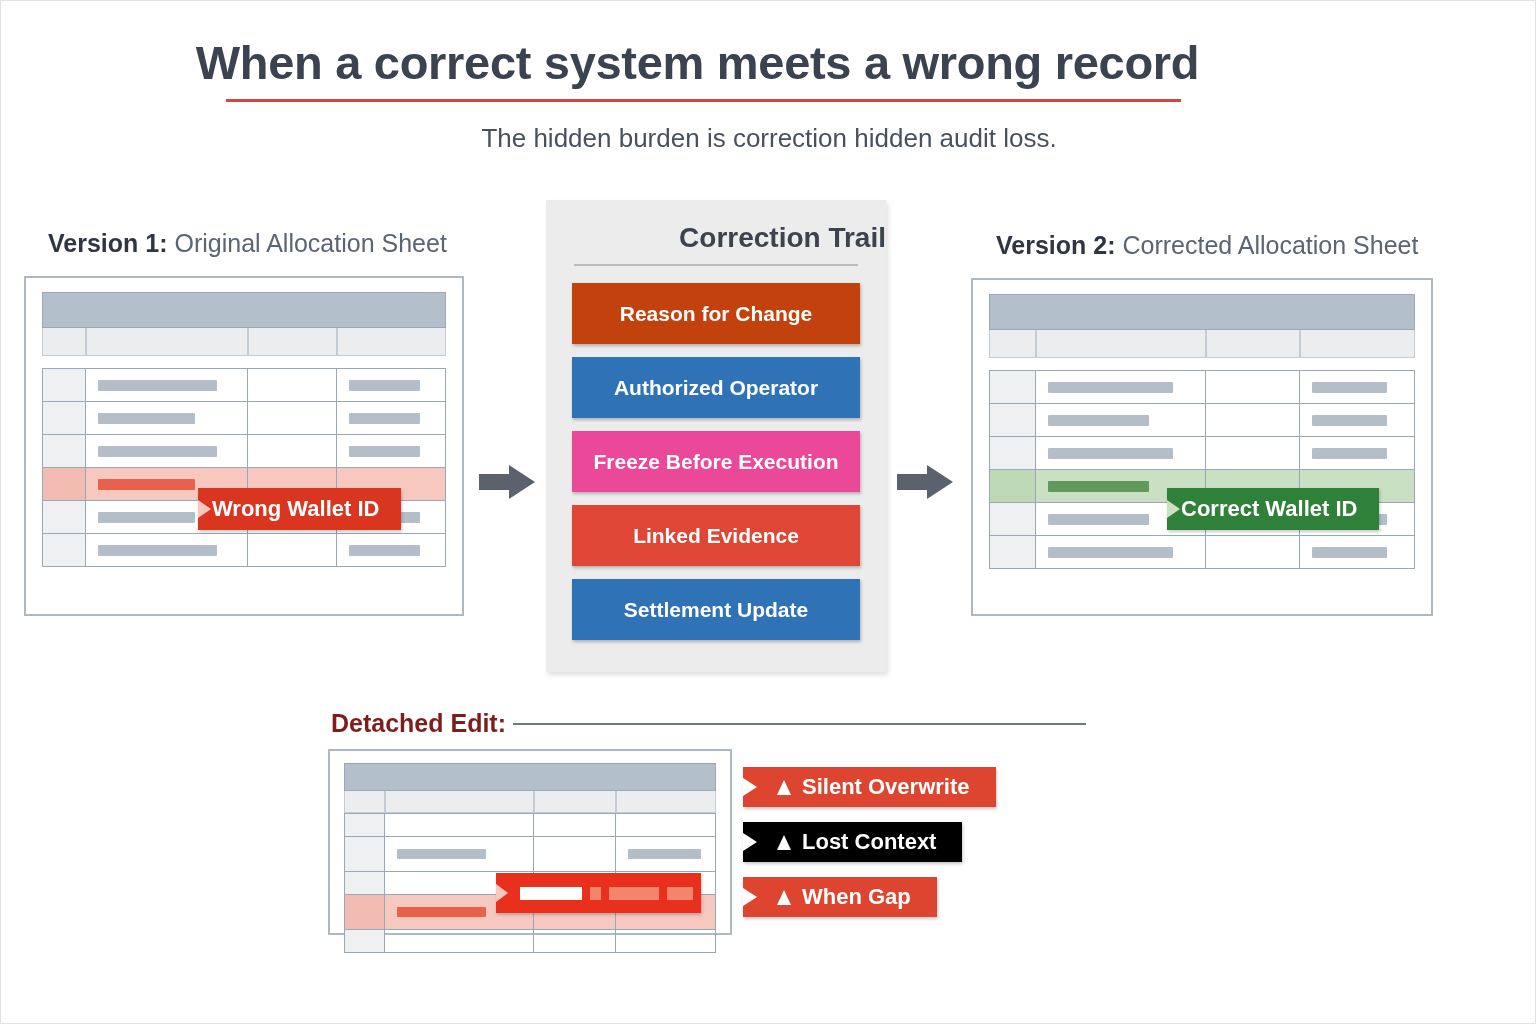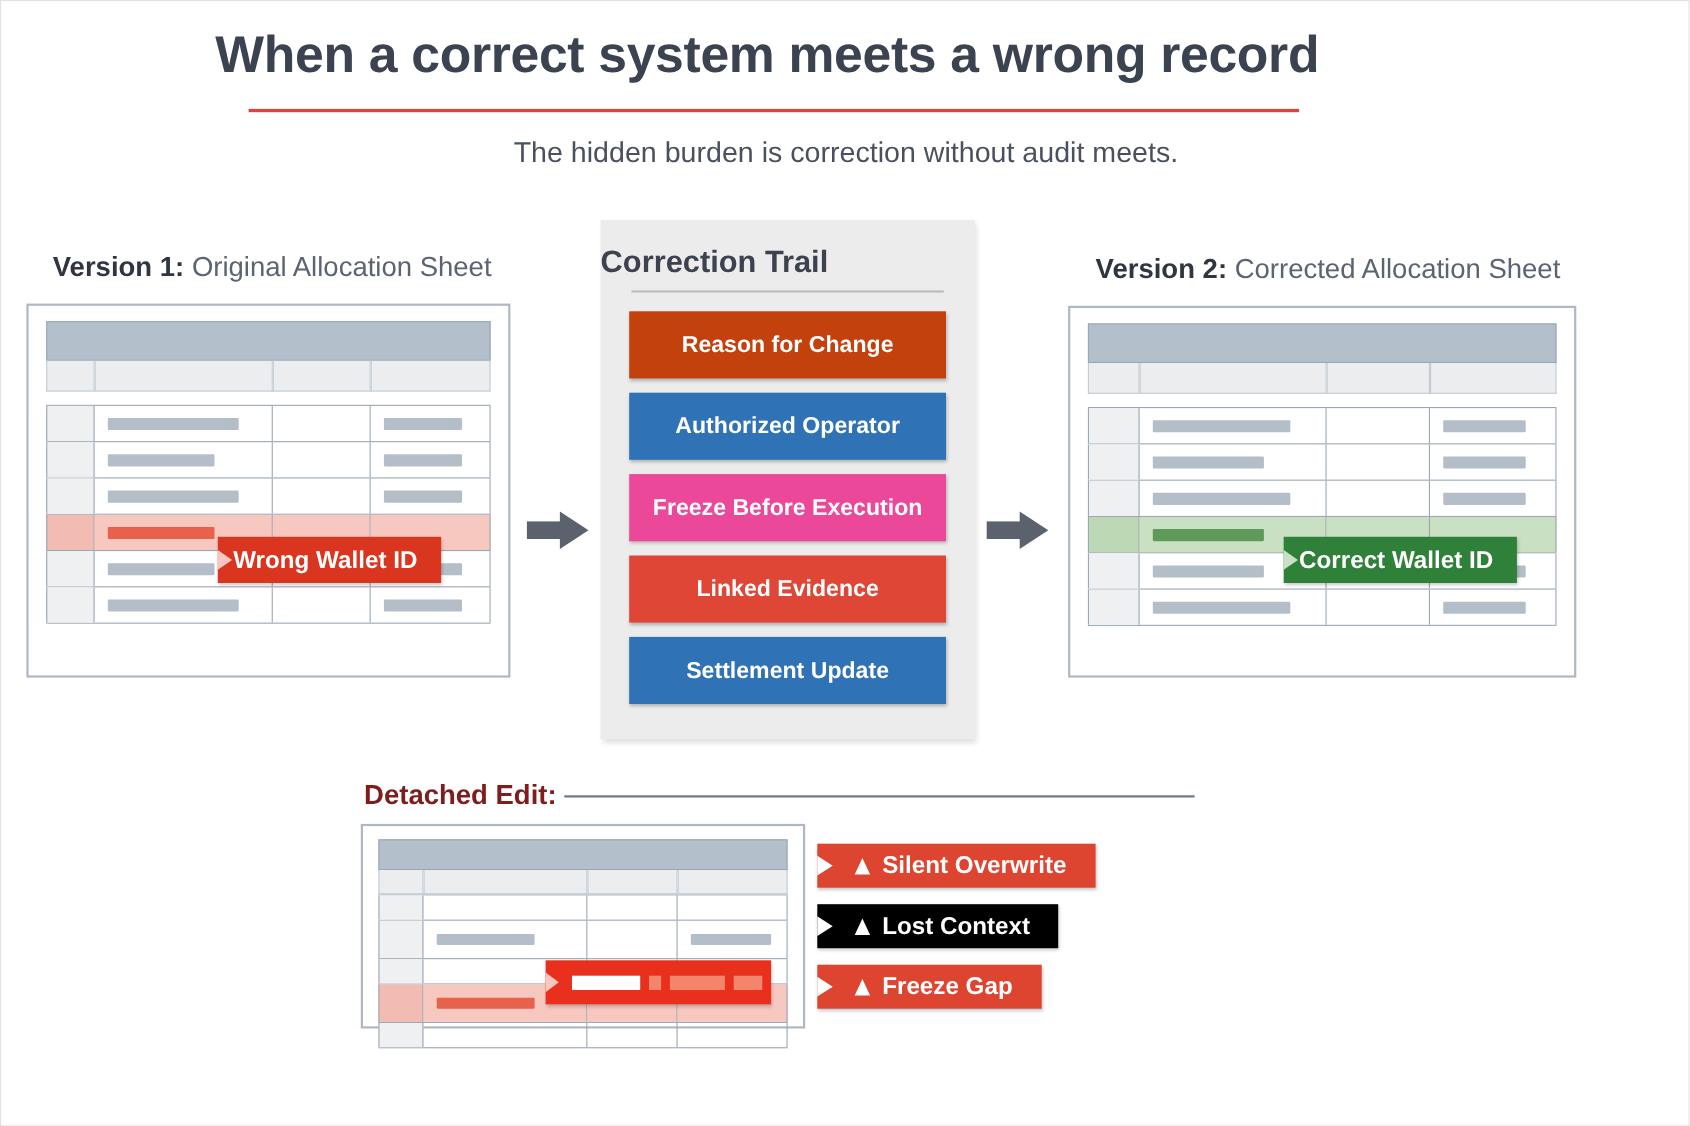--- a/index.html
+++ b/index.html
@@ -9,21 +9,21 @@
     font-family:"Liberation Sans", sans-serif;
     overflow:hidden;
     position:relative;
     box-sizing:border-box;
     border:1px solid #e2e2e4;
   }
   #stage{position:absolute;inset:0;}
 
   
   .title{
-    position:absolute;left:0;top:20px;width:1393px;text-align:center;
+    position:absolute;left:0;top:34px;width:1393px;text-align:center;
     font-size:47px;font-weight:bold;color:#3b4250;letter-spacing:-.3px;
   }
   .title-rule{
     position:absolute;left:225px;top:98px;width:955px;height:3px;
     background:#d9453c;
   }
   .subtitle{
     position:absolute;left:0;top:122px;width:1536px;text-align:center;
     font-size:26px;color:#49515f;
   }
@@ -109,21 +109,21 @@
     border-top:17px solid transparent;border-bottom:17px solid transparent;
     border-left:26px solid #5b626e;
   }
 
   
   #panel{
     position:absolute;left:545px;top:199px;width:340px;height:472px;
     background:#ececec;box-shadow:2px 3px 5px rgba(0,0,0,.13);
   }
   #panel-title{
-    position:absolute;left:0;top:22px;width:340px;text-align:left;
+    position:absolute;left:0;top:22px;width:340px;text-align:right;
     font-size:28px;font-weight:bold;color:#3c434f;
   }
   #panel-divider{
     position:absolute;left:28px;top:64px;width:284px;height:2px;background:#b9bdc2;
   }
   .trail{position:absolute;left:26px;top:83px;width:288px;}
   .trail-item{
     height:61px;margin-bottom:13px;
     display:flex;align-items:center;justify-content:center;
     color:#ffffff;font-size:21px;font-weight:bold;white-space:nowrap;
@@ -185,21 +185,21 @@
   #badge-1{left:742px;top:821px;}
   #badge-2{left:742px;top:876px;}
 </style>
 </head>
 <body>
 
 <div id="stage">
 
   <div class="title">When a correct system meets a wrong record</div>
   <div class="title-rule" style="background: rgb(217, 69, 60);"></div>
-  <div class="subtitle">The hidden burden is correction without audit meets.</div>
+  <div class="subtitle">The hidden burden is correction hidden audit loss.</div>
 
   <div class="vcap" id="vcap-left">
     <b>Version 1:</b><span> Original Allocation Sheet</span>
   </div>
 
   <div class="sheet" id="sheet-left">
     <div class="tbl">
       <div class="hdr-band"></div>
       <div class="sub-row">
         <div class="c1"></div>
@@ -428,16 +428,16 @@
   <div class="badge" id="badge-0" style="background: rgb(221, 69, 48);">
     <span class="warn-ico"></span>
     <span>Silent Overwrite</span>
   </div>
   <div class="badge" id="badge-1" style="background: #000000;">
     <span class="warn-ico"></span>
     <span>Lost Context</span>
   </div>
   <div class="badge" id="badge-2" style="background: rgb(221, 69, 48);">
     <span class="warn-ico"></span>
-    <span>Freeze Gap</span>
+    <span>When Gap</span>
   </div>
 
 </div>
 
 </body></html>

